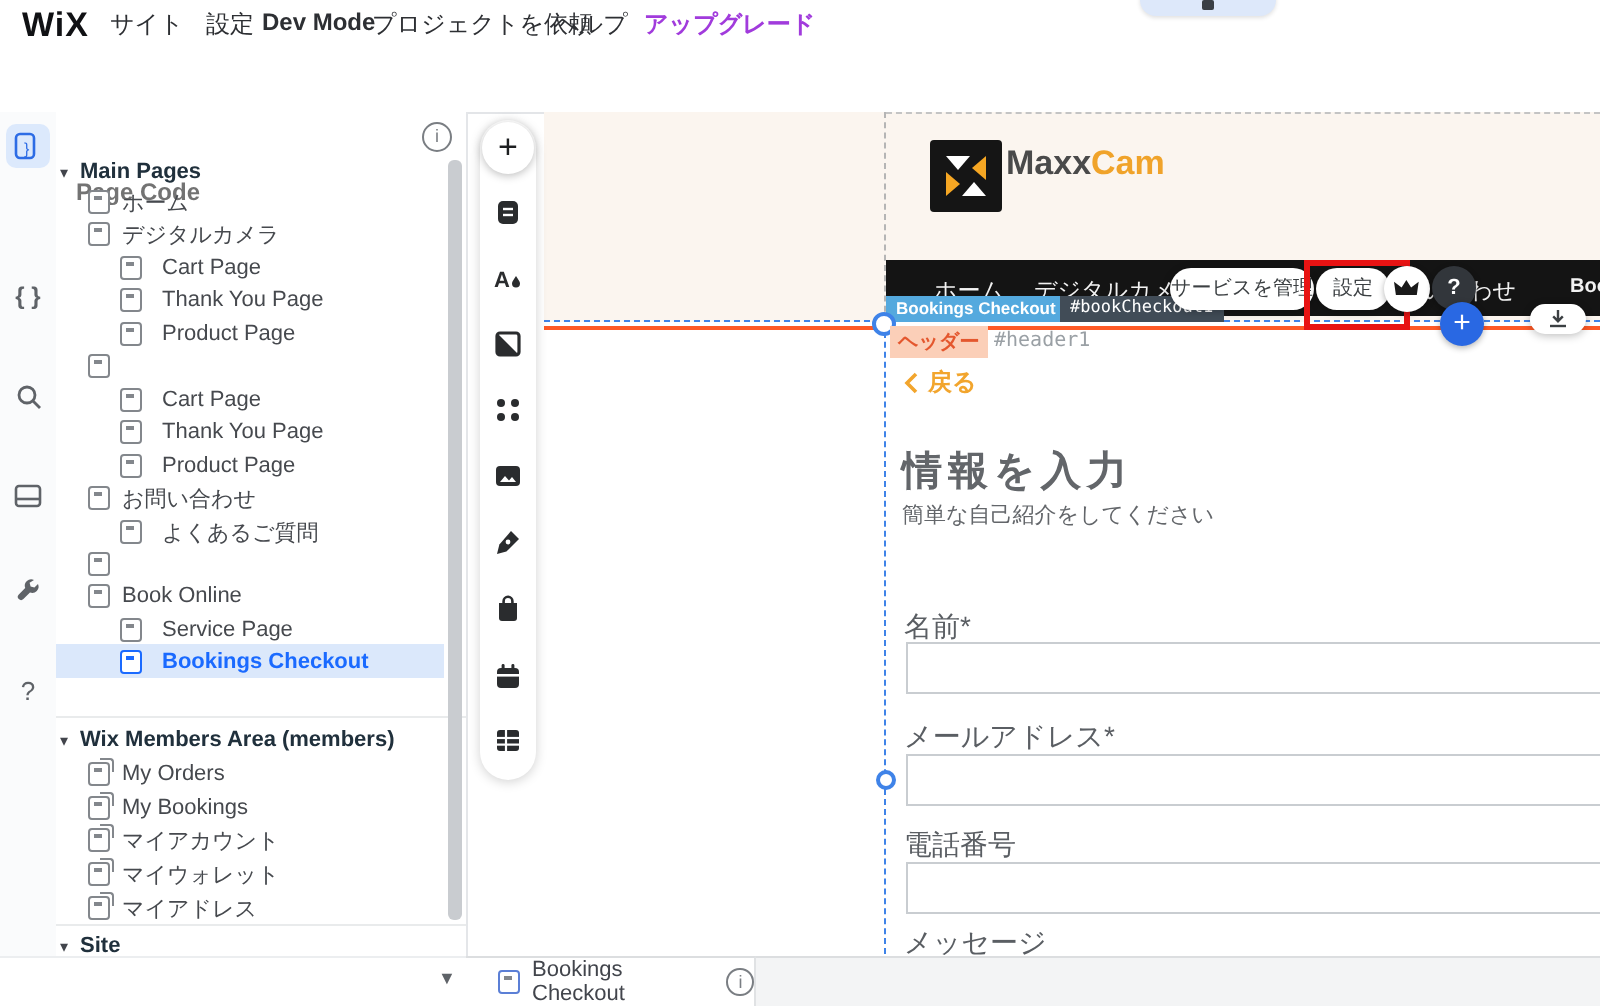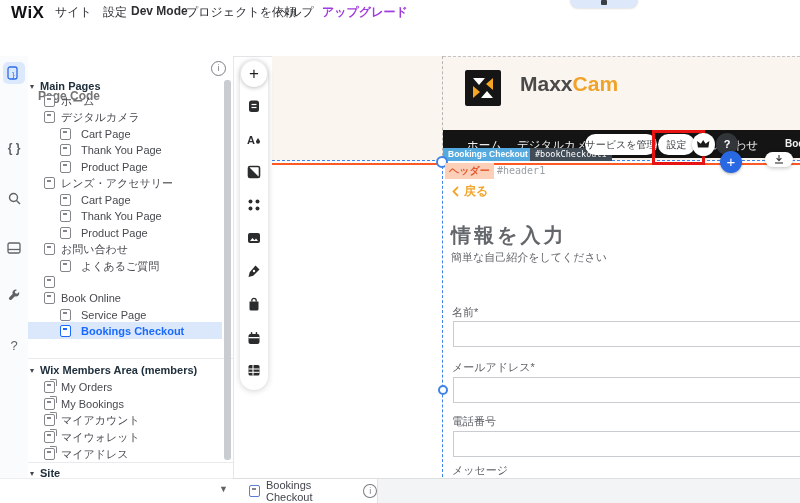--- a/index.html
+++ b/index.html
@@ -57,21 +57,21 @@
   .handle{width:8px;height:8px;background:#fff;border:2px solid #3f83e8;border-radius:50%;}
   .hdrtag{left:445px;top:163px;background:#fbcfb8;color:#e4572e;font-weight:bold;font-size:10px;padding:1px 4px;}
   .hdrid{left:497px;top:165px;color:#9aa0a5;font-size:10px;font-family:"DejaVu Sans Mono",monospace;}
   .pill{background:#fff;border-radius:11px;box-shadow:0 1px 4px rgba(0,0,0,.25);font-size:10px;color:#3c4043;text-align:center;}
   .redbox{left:652px;top:130px;width:47px;height:29px;border:3px solid #e81313;}
   .circ{border-radius:50%;box-shadow:0 1px 3px rgba(0,0,0,.3);text-align:center;}
   
   .backlink{left:452px;top:183px;display:flex;align-items:center;gap:5px;color:#f2a52d;font-size:12px;font-weight:bold;}
   .h1{left:451px;top:222px;font-size:20px;color:#63666a;letter-spacing:3px;font-weight:bold;}
   .sub{left:451px;top:250px;font-size:11px;color:#63666a;font-family:Liberation Mono, monospace;}
-  .flabel{font-size:11px;color:#5a5e63;}
+  .flabel{font-size:14px;color:#5a5e63;}
   .finput{left:453px;width:360px;height:26px;background:#fff;border:1px solid #c9cdd1;box-sizing:border-box;}
   
   .addstrip{left:240px;top:60px;width:28px;height:330px;background:#fff;border-radius:14px;box-shadow:0 1px 6px rgba(0,0,0,.18);}
   .addplus{left:241px;top:61px;width:26px;height:26px;background:#fff;border-radius:50%;box-shadow:0 1px 4px rgba(0,0,0,.25);text-align:center;line-height:25px;font-size:17px;color:#1d1f21;}
   .aic{left:247px;width:14px;height:14px;}
 </style>
 </head>
 <body>
 
 <div class="app">
@@ -159,21 +159,20 @@
   <div class="row l2" style="top:142px">
       <span class="pg"></span>
       <span class="lbl">Thank You Page</span>
     </div>
   <div class="row l2" style="top:159px">
       <span class="pg"></span>
       <span class="lbl">Product Page</span>
     </div>
   <div class="row l1" style="top:175px">
       <span class="pg"></span>
-      <span class="lbl">レンズ・アクセサリー</span>
     </div>
   <div class="row l2" style="top:192px">
       <span class="pg"></span>
       <span class="lbl">Cart Page</span>
     </div>
   <div class="row l2" style="top:208px">
       <span class="pg"></span>
       <span class="lbl">Thank You Page</span>
     </div>
   <div class="row l2" style="top:225px">
@@ -247,21 +246,21 @@
   <div class="abs dashv-gray"></div>
   <div class="abs dashh-gray"></div>
 
   <svg class="abs" style="left:465px;top:70px" width="36" height="36">
     <rect width="36" height="36" rx="2" fill="#151515"></rect>
     <path d="M8 8h12l-6 7z" fill="#ffffff"></path>
     <path d="M28 8v12l-7-6z" fill="#f5a623"></path>
     <path d="M28 28H16l6-7z" fill="#ffffff"></path>
     <path d="M8 28V16l7 6z" fill="#f5a623"></path>
   </svg>
-  <div class="abs" style="left:520px;top:72px;font-size:21px;font-weight:bold"><span style="color:#4a4a4a">Maxx</span><span style="color:#f0a32a">Cam</span></div>
+  <div class="abs" style="left:503px;top:72px;font-size:17px;font-weight:bold"><span style="color:#4a4a4a">Maxx</span><span style="color:#f0a32a">Cam</span></div>
 
   <div class="abs navbar"></div>
   <span class="abs navtxt" style="left:467px">ホーム</span>
   <span class="abs navtxt" style="left:517px">デジタルカメラ</span>
   <span class="abs navtxt" style="left:688px">お問い合わせ</span>
   <span class="abs navtxt" style="left:785px;font-size:10px;font-weight:bold">Boo</span>
 
   <div class="abs blueline"></div>
   <div class="abs orangeline"></div>
   <div class="abs dashv-blue"></div>

